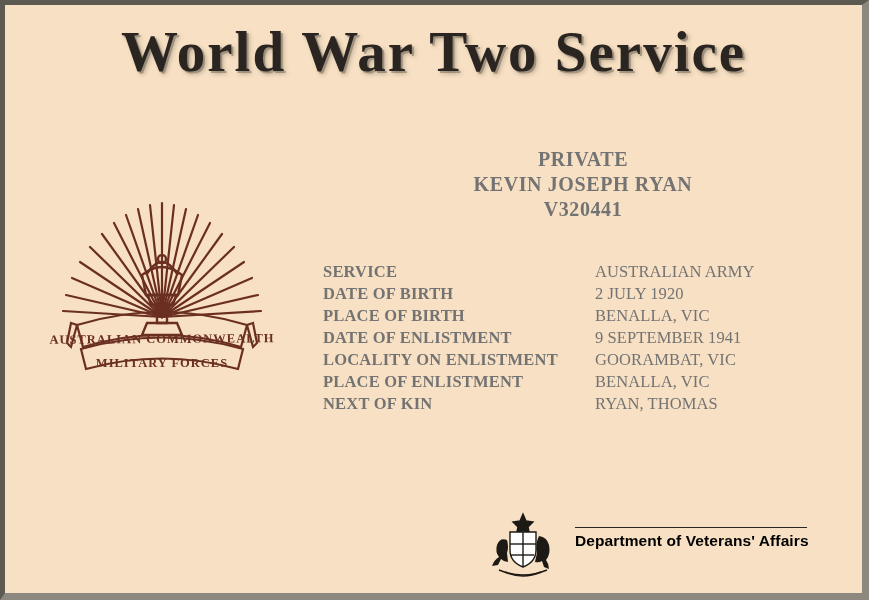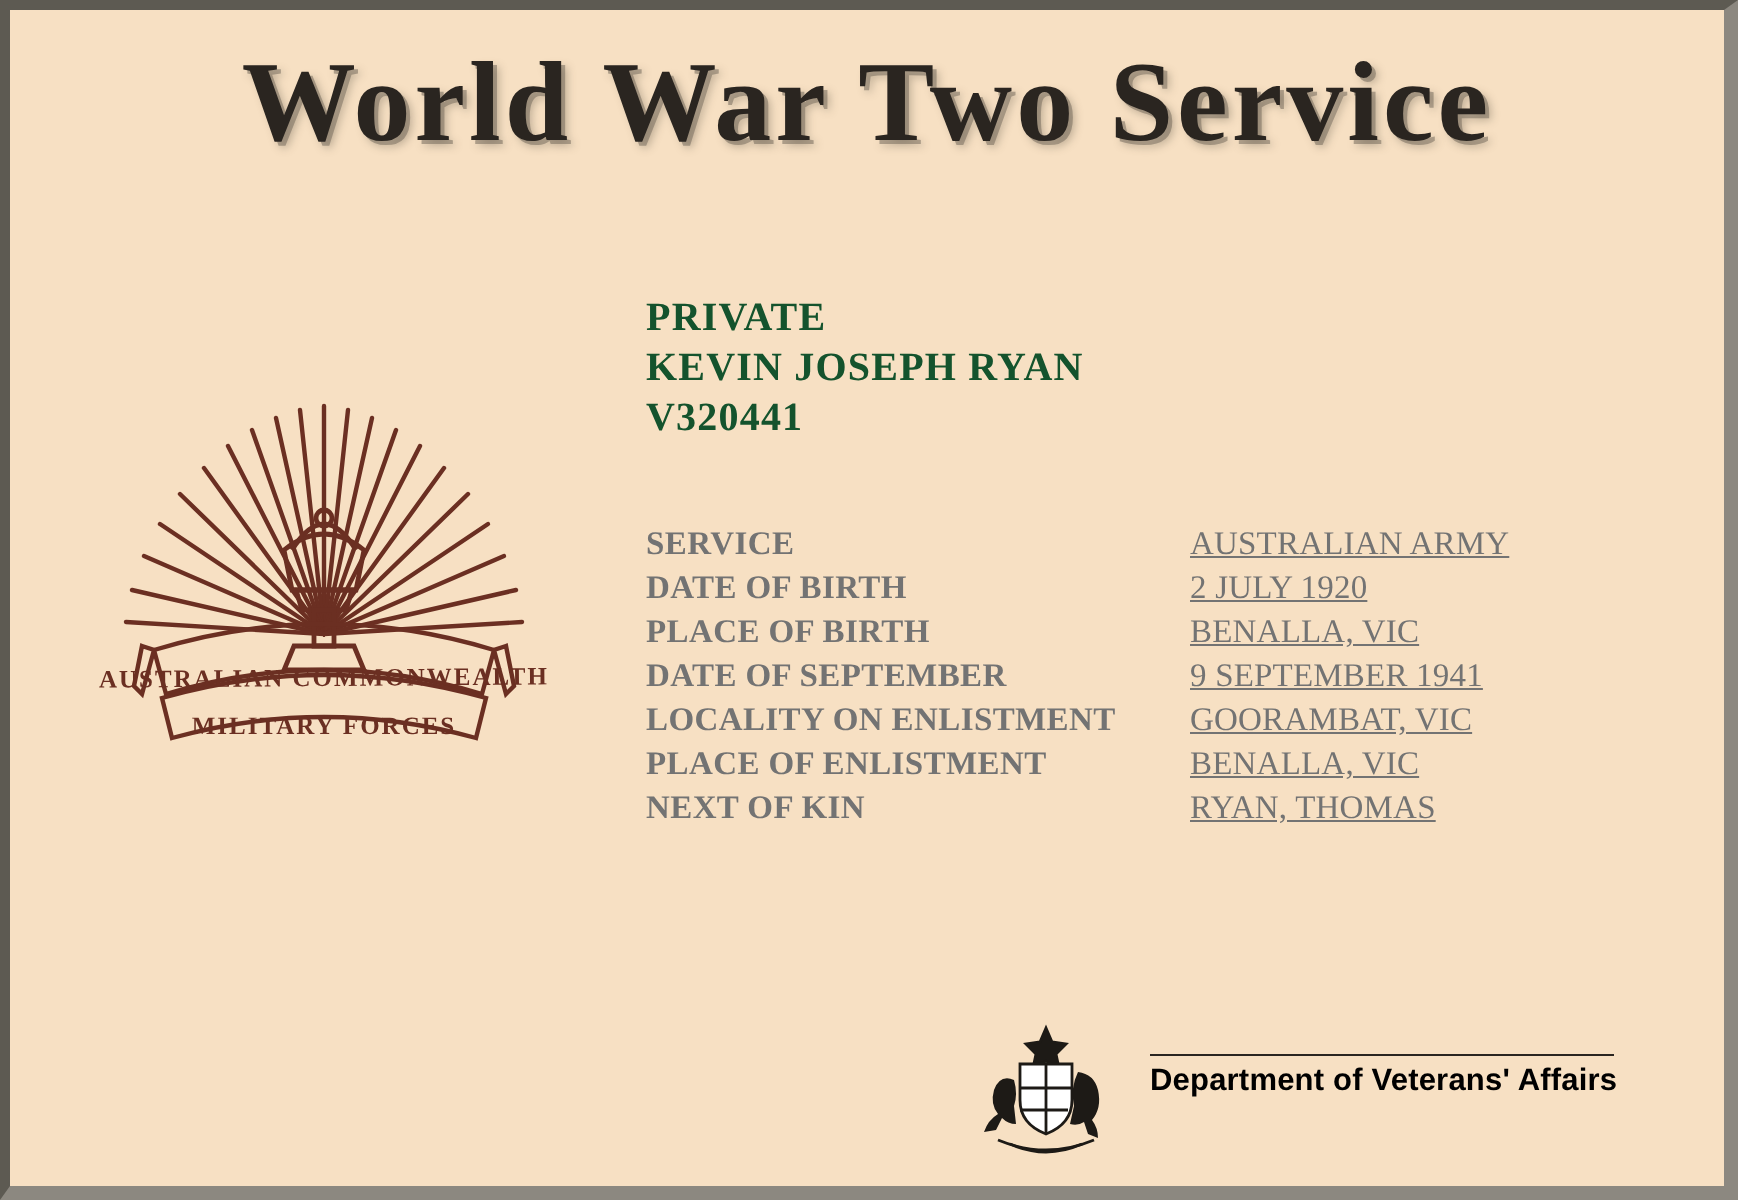--- a/index.html
+++ b/index.html
@@ -41,25 +41,26 @@
     width: 230px;
     height: 185px;
   }
   #badge-wrap svg { display: block; }
   
   #name-block {
     position: absolute;
     left: 318px;
     top: 142px;
     width: 520px;
+    text-align: center;
     font-weight: bold;
     font-size: 20px;
     line-height: 25px;
     letter-spacing: 0.6px;
-    color: #14532d;
+    color: #737373;
   }
   #name-block .rank { }
   #name-block .fullname { }
   #name-block .servicenum { }
   
   #details {
     position: absolute;
     left: 318px;
     top: 256px;
     width: 530px;
@@ -73,21 +74,20 @@
     color: #737373;
   }
   #details td.label {
     font-weight: bold;
     width: 272px;
     letter-spacing: 0.2px;
   }
   #details td.value {
     font-weight: normal;
     letter-spacing: 0.1px;
-    text-decoration: underline;
   }
   
   #gov-footer {
     position: absolute;
     left: 478px;
     top: 505px;
     width: 350px;
     height: 80px;
   }
   #crest {
@@ -191,21 +191,21 @@
       </tr>
       <tr>
         <td class="label">DATE OF BIRTH</td>
         <td class="value">2 JULY 1920</td>
       </tr>
       <tr>
         <td class="label">PLACE OF BIRTH</td>
         <td class="value">BENALLA, VIC</td>
       </tr>
       <tr>
-        <td class="label">DATE OF SEPTEMBER</td>
+        <td class="label">DATE OF ENLISTMENT</td>
         <td class="value">9 SEPTEMBER 1941</td>
       </tr>
       <tr>
         <td class="label">LOCALITY ON ENLISTMENT</td>
         <td class="value">GOORAMBAT, VIC</td>
       </tr>
       <tr>
         <td class="label">PLACE OF ENLISTMENT</td>
         <td class="value">BENALLA, VIC</td>
       </tr>

